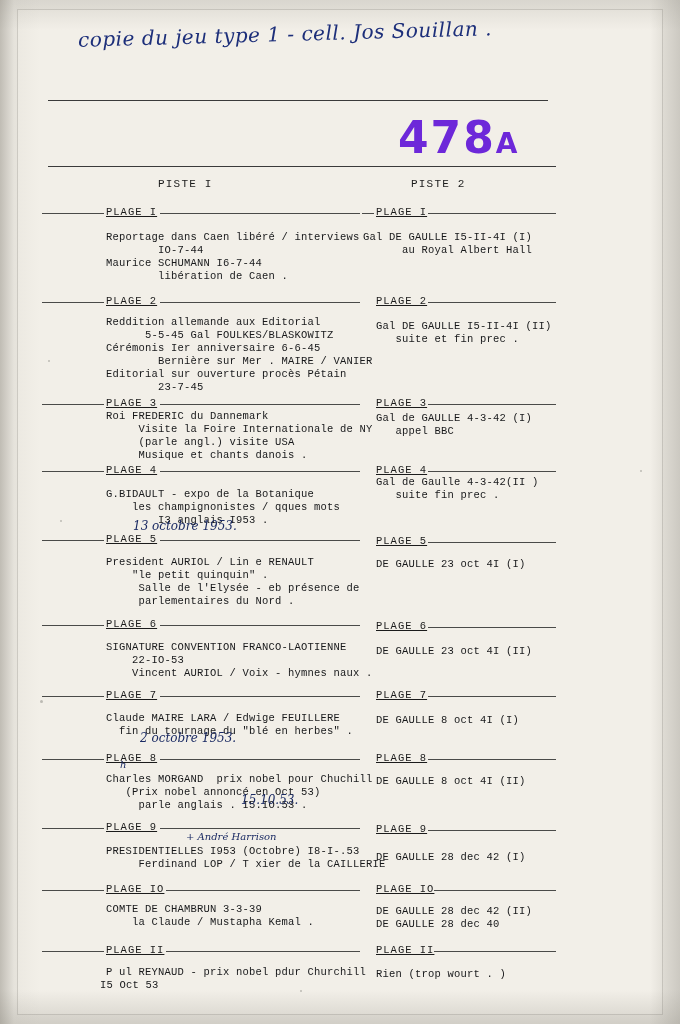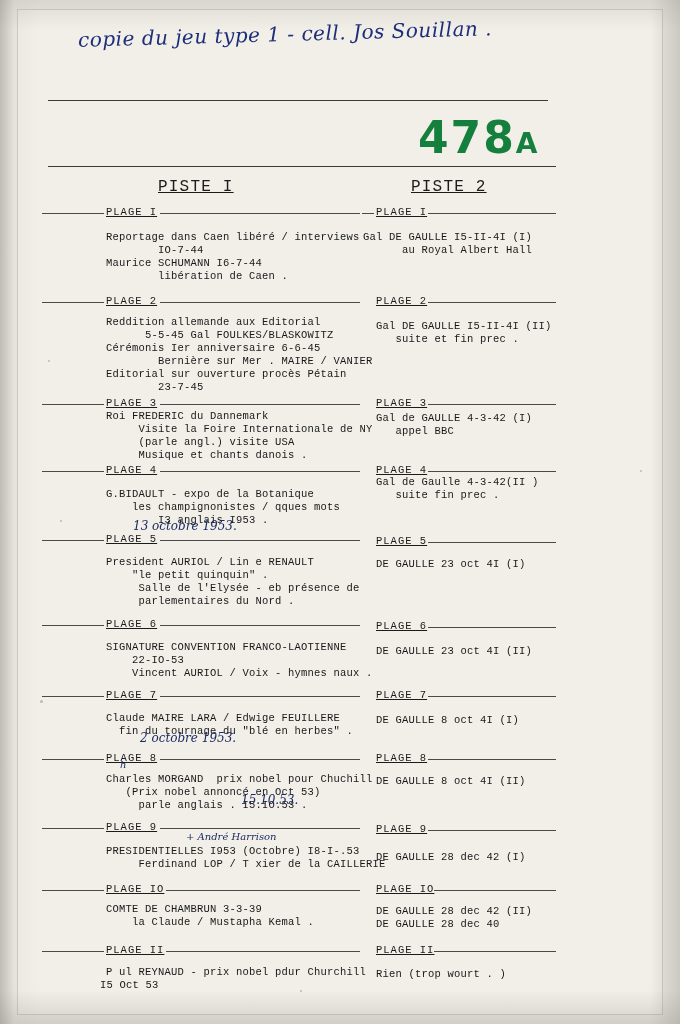--- a/index.html
+++ b/index.html
@@ -60,41 +60,39 @@
 
   
   .stamp-number {
     position: absolute;
     left: 398px;
     top: 112px;
     font-family: "DejaVu Sans", sans-serif;
     font-weight: bold;
     font-size: 44px;
     letter-spacing: 2px;
-    color: #15803d;
-    margin-left: 20px;
+    color: #6d28d9;
   }
   .stamp-number .sub {
     font-size: 28px;
     vertical-align: baseline;
   }
 
   
   .rule {
     position: absolute;
     height: 1px;
     background: #3a3a3a;
   }
 
   .col-head {
     position: absolute;
-    font-size: 16px;
+    font-size: 11px;
     letter-spacing: 1.2px;
     color: #1b1b1b;
-    text-decoration: underline;
   }
 
   .plage-label {
     position: absolute;
     font-size: 10.5px;
     letter-spacing: 1px;
     color: #1b1b1b;
     text-decoration: underline;
   }
 

